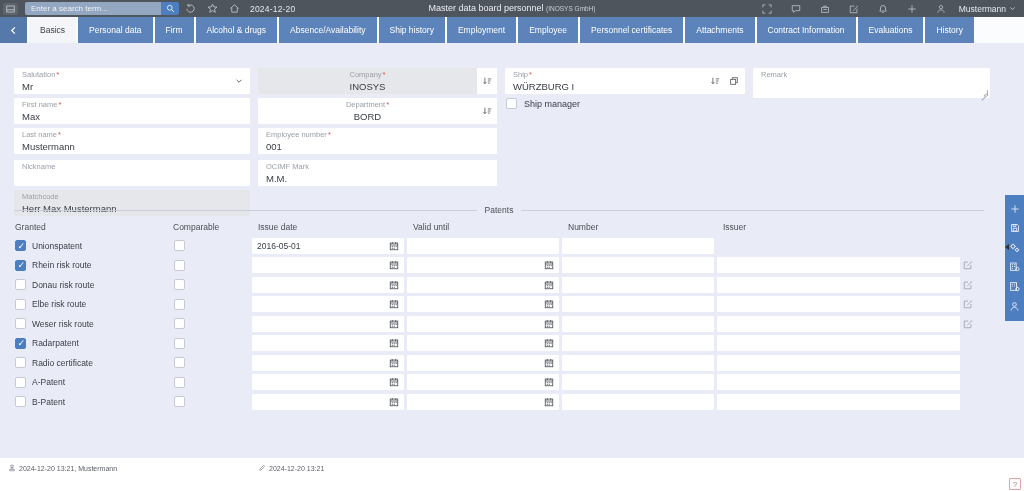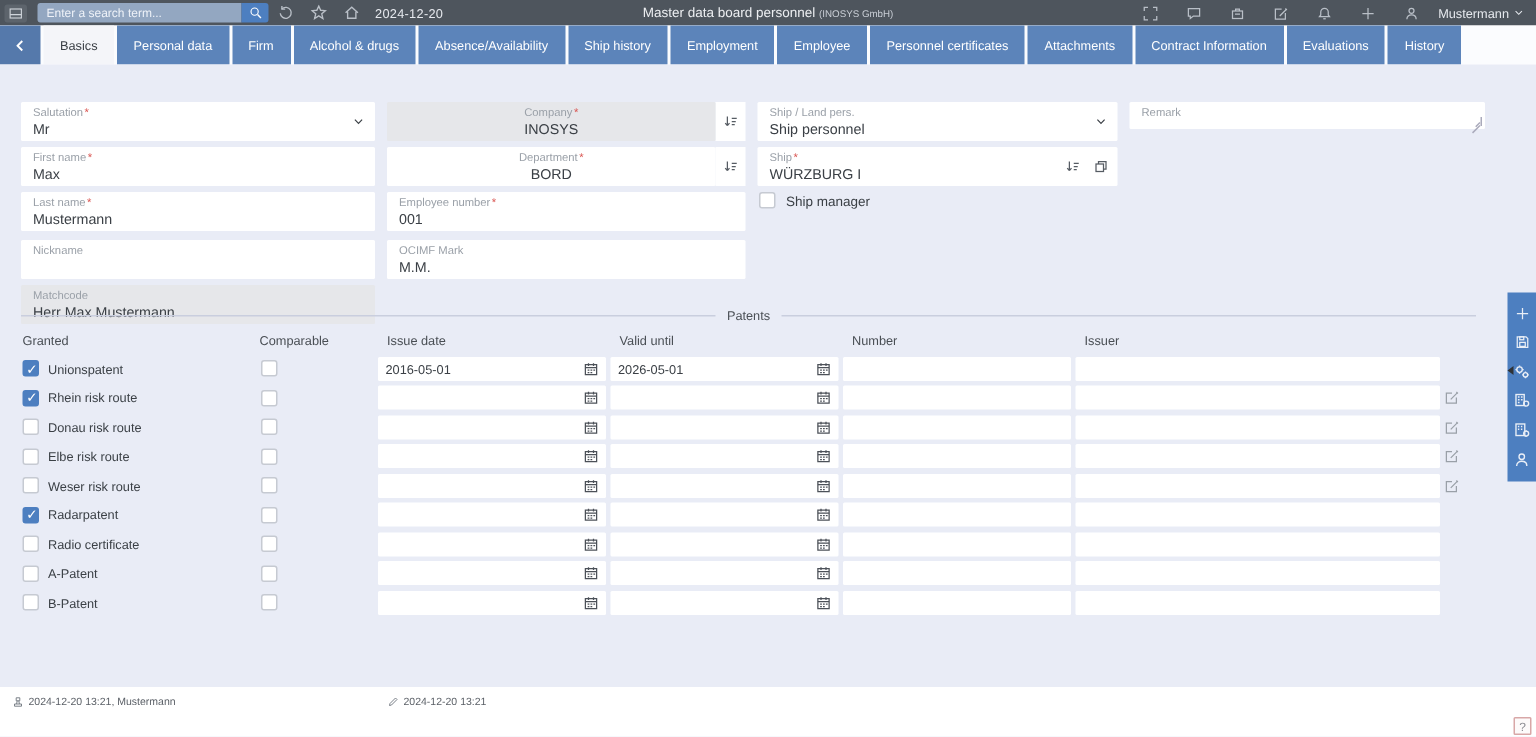--- a/index.html
+++ b/index.html
@@ -57,21 +57,21 @@
   .sidebtn{width:20px;background:#fff;display:flex;align-items:center;justify-content:center;
     color:#565c63;margin-left:0;}
   .infield-icons{position:absolute;right:6px;top:8px;display:flex;gap:9px;color:#565c63;}
   .gapline{height:2px;}
   .cbrow{display:flex;align-items:center;gap:7px;margin-top:3px;padding-left:1px;}
   .cb{width:11px;height:11px;background:#fff;border:1px solid #c6cad2;border-radius:2px;
     box-sizing:border-box;position:relative;flex:none;}
   .cb.checked{background:#4d7fc0;border-color:#4d7fc0;}
   .cb.checked::after{content:"\2713";position:absolute;left:1.5px;top:-0.5px;color:#fff;font-size:9px;}
   .cblabel{font-size:9px;color:#3b4046;}
-  .remark{position:relative;background:#fff;height:18px;border-radius:1px;padding:3px 8px 0;box-sizing:border-box;}
+  .remark{position:relative;background:#fff;height:30px;border-radius:1px;padding:3px 8px 0;box-sizing:border-box;}
   .resize-handle{position:absolute;right:2px;bottom:2px;width:6px;height:6px;
     border-right:1px solid #aab;border-bottom:none;}
   .resize-handle::before{content:"";position:absolute;right:0;bottom:0;width:7px;height:1px;background:#aab;transform:rotate(-45deg);transform-origin:right bottom;}
   .resize-handle::after{content:"";position:absolute;right:0;bottom:2px;width:4px;height:1px;background:#aab;transform:rotate(-45deg);transform-origin:right bottom;}
 
   
   .patents{position:absolute;left:14px;top:162px;right:40px;}
   .legend{display:flex;align-items:center;gap:8px;}
   .legend .line{flex:1;height:1px;background:#c9cede;}
   .legend .ltext{font-size:8.5px;color:#4a4f55;}
@@ -282,29 +282,20 @@
     </div>
     <div class="gapline"></div>
     <div class="field">
       <div class="flabel"><span>OCIMF Mark</span></div>
       <div class="fvalue">M.M.</div>
     </div>
   </div>
 
   <div class="fcol col3">
     <div class="field">
-      <div class="flabel"><span>Ship / Land pers.</span></div>
-      <div class="fvalue">Ship personnel</div>
-      <span class="chev">
-          <svg width="8" height="8" viewBox="0 0 10 10">
-            <path d="M2 3.5 L5 6.5 L8 3.5" fill="none" stroke="currentColor"></path>
-          </svg>
-        </span>
-    </div>
-    <div class="field">
       <div class="flabel"><span>Ship</span><span class="req">*</span></div>
       <div class="fvalue">WÜRZBURG I</div>
       <div class="infield-icons">
         <span>
           <svg width="10" height="10" viewBox="0 0 12 12">
               <path d="M3.5 2v7 M3.5 9.3 1.8 7.3 M3.5 9.3 5.2 7.3" fill="none" stroke="currentColor"></path>
               <path d="M7 3.5h4 M7 6h3.2 M7 8.5h2.4" stroke="currentColor"></path>
             </svg>
         </span>
         <span>
@@ -356,29 +347,20 @@
           <div class="cell">
             <div class="dinput">
               <span>2016-05-01</span>
               <svg width="10" height="10" viewBox="0 0 12 12" class="calico">
                 <rect x="1.5" y="2.5" width="9" height="8" fill="none" stroke="currentColor"></rect>
                 <path d="M1.5 4.8h9 M4 1.3v2.2 M8 1.3v2.2 M3.3 6.8h1.4 M5.6 6.8h1.4 M7.9 6.8h1.4 M3.3 8.8h1.4 M5.6 8.8h1.4" stroke="currentColor"></path>
               </svg>
             </div>
           </div>
           <div class="cell">
-            <div class="dinput">
-              <span>2026-05-01</span>
-              <svg width="10" height="10" viewBox="0 0 12 12" class="calico">
-                <rect x="1.5" y="2.5" width="9" height="8" fill="none" stroke="currentColor"></rect>
-                <path d="M1.5 4.8h9 M4 1.3v2.2 M8 1.3v2.2 M3.3 6.8h1.4 M5.6 6.8h1.4 M7.9 6.8h1.4 M3.3 8.8h1.4 M5.6 8.8h1.4" stroke="currentColor"></path>
-              </svg>
-            </div>
-          </div>
-          <div class="cell">
             <div class="tinput"></div>
           </div>
           <div class="cell">
             <div class="tinput"></div>
           </div>
           <div class="cell"></div>
         </div>
         <div class="prow">
           <div class="cell granted">
             <span class="cb checked"></span>

